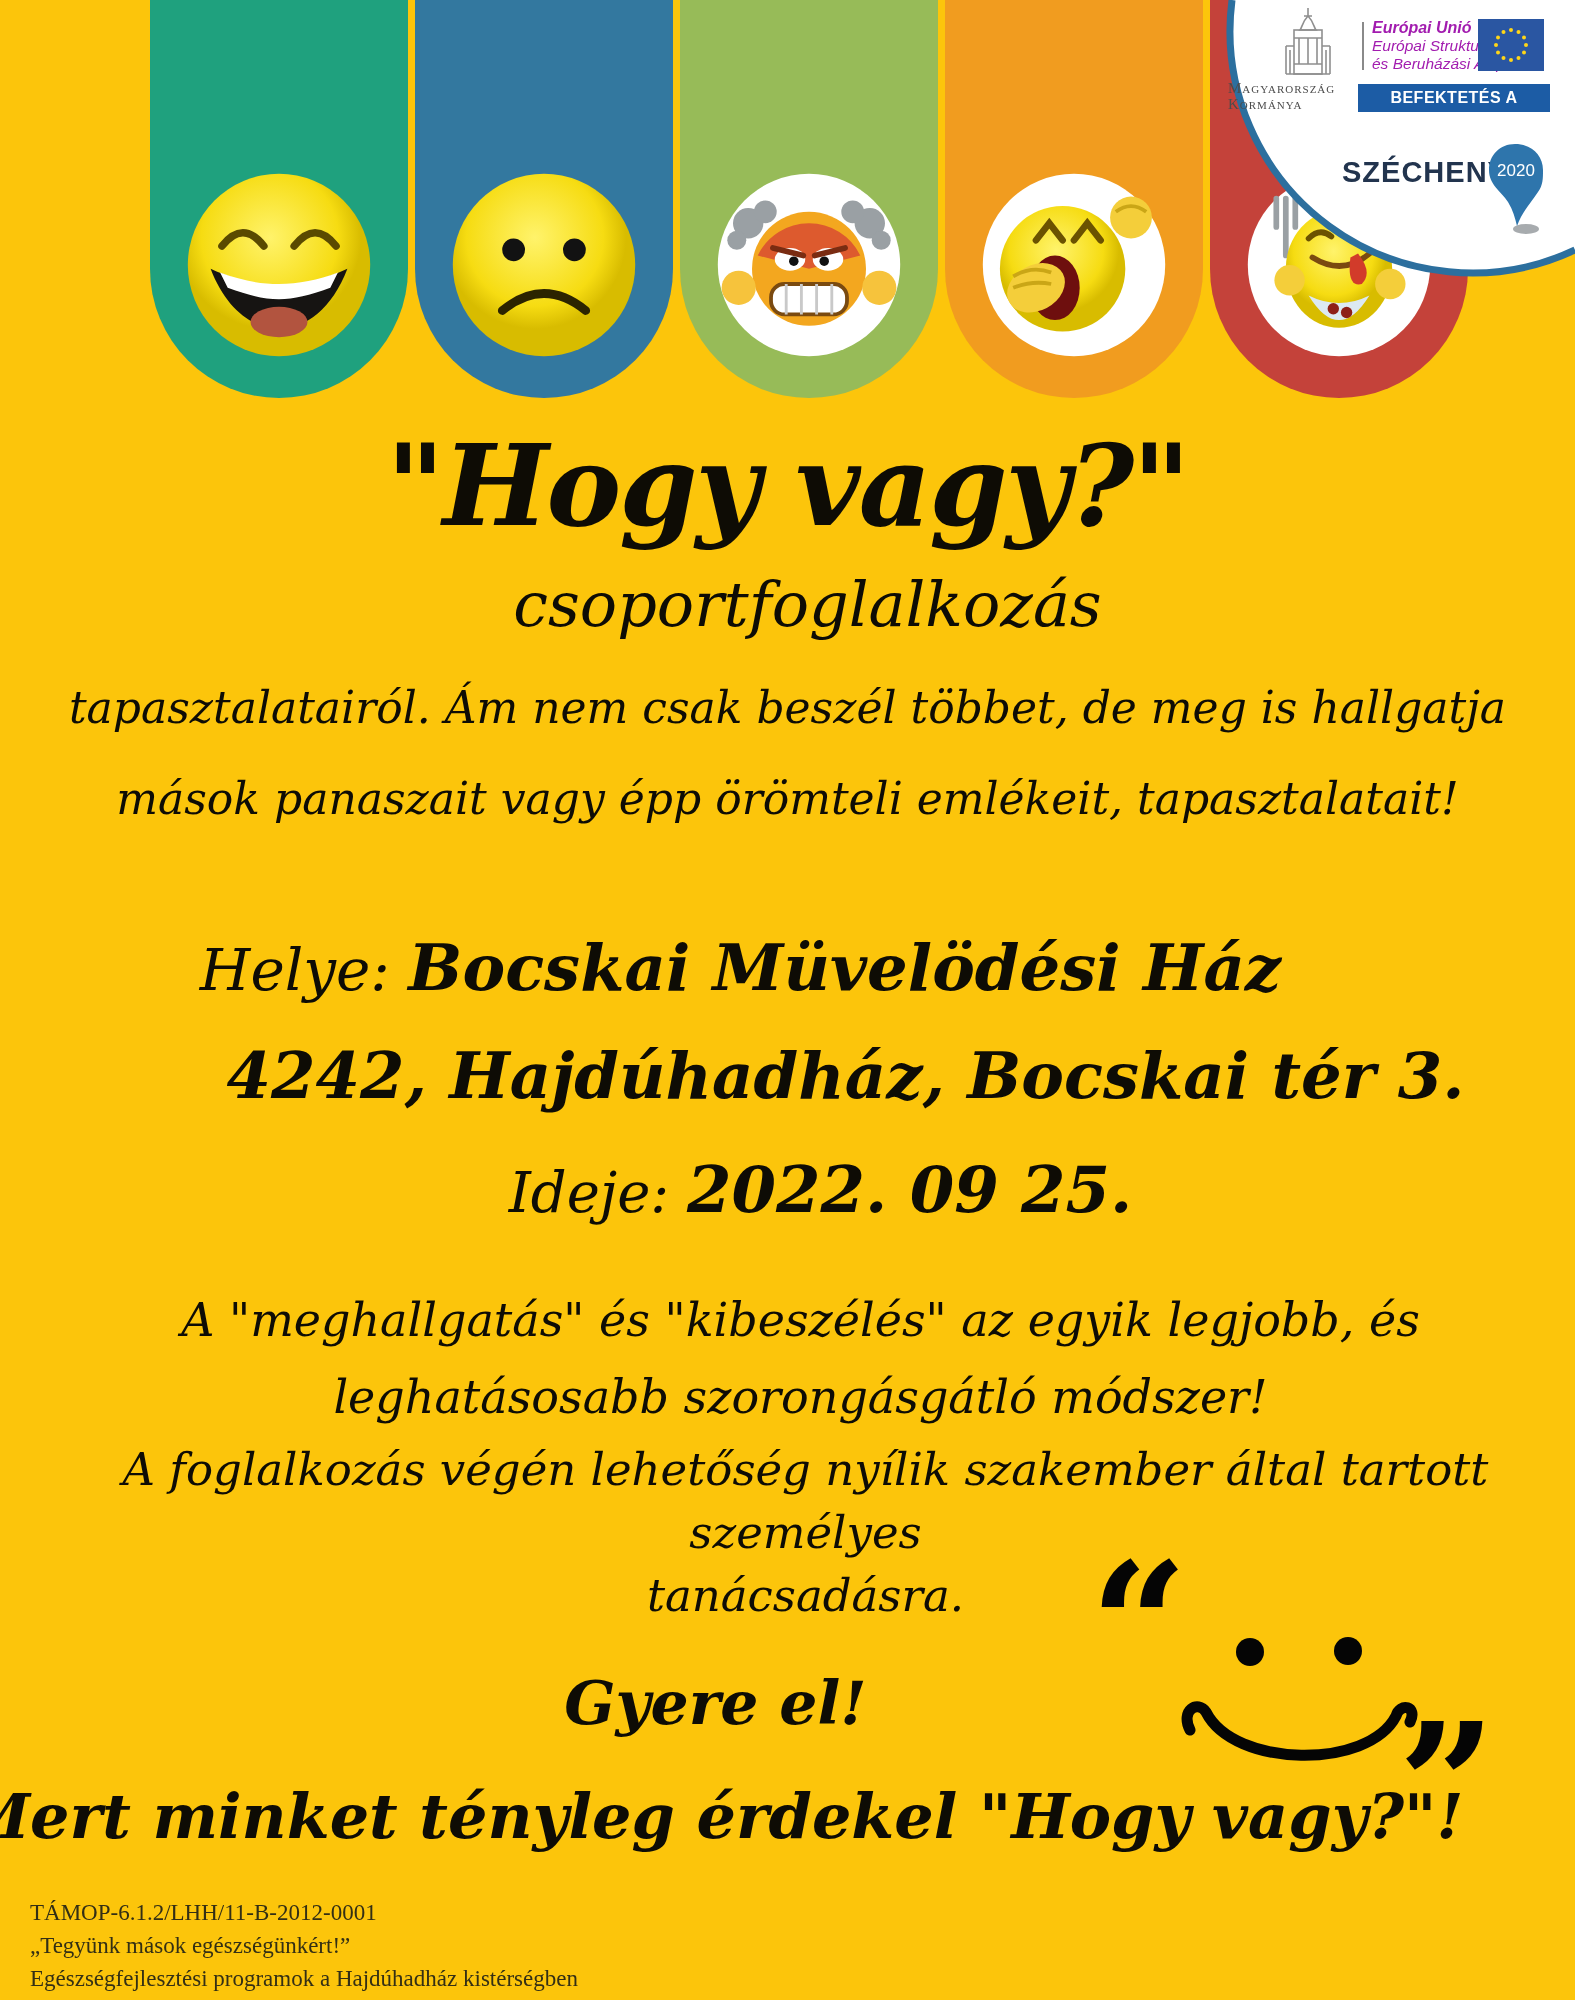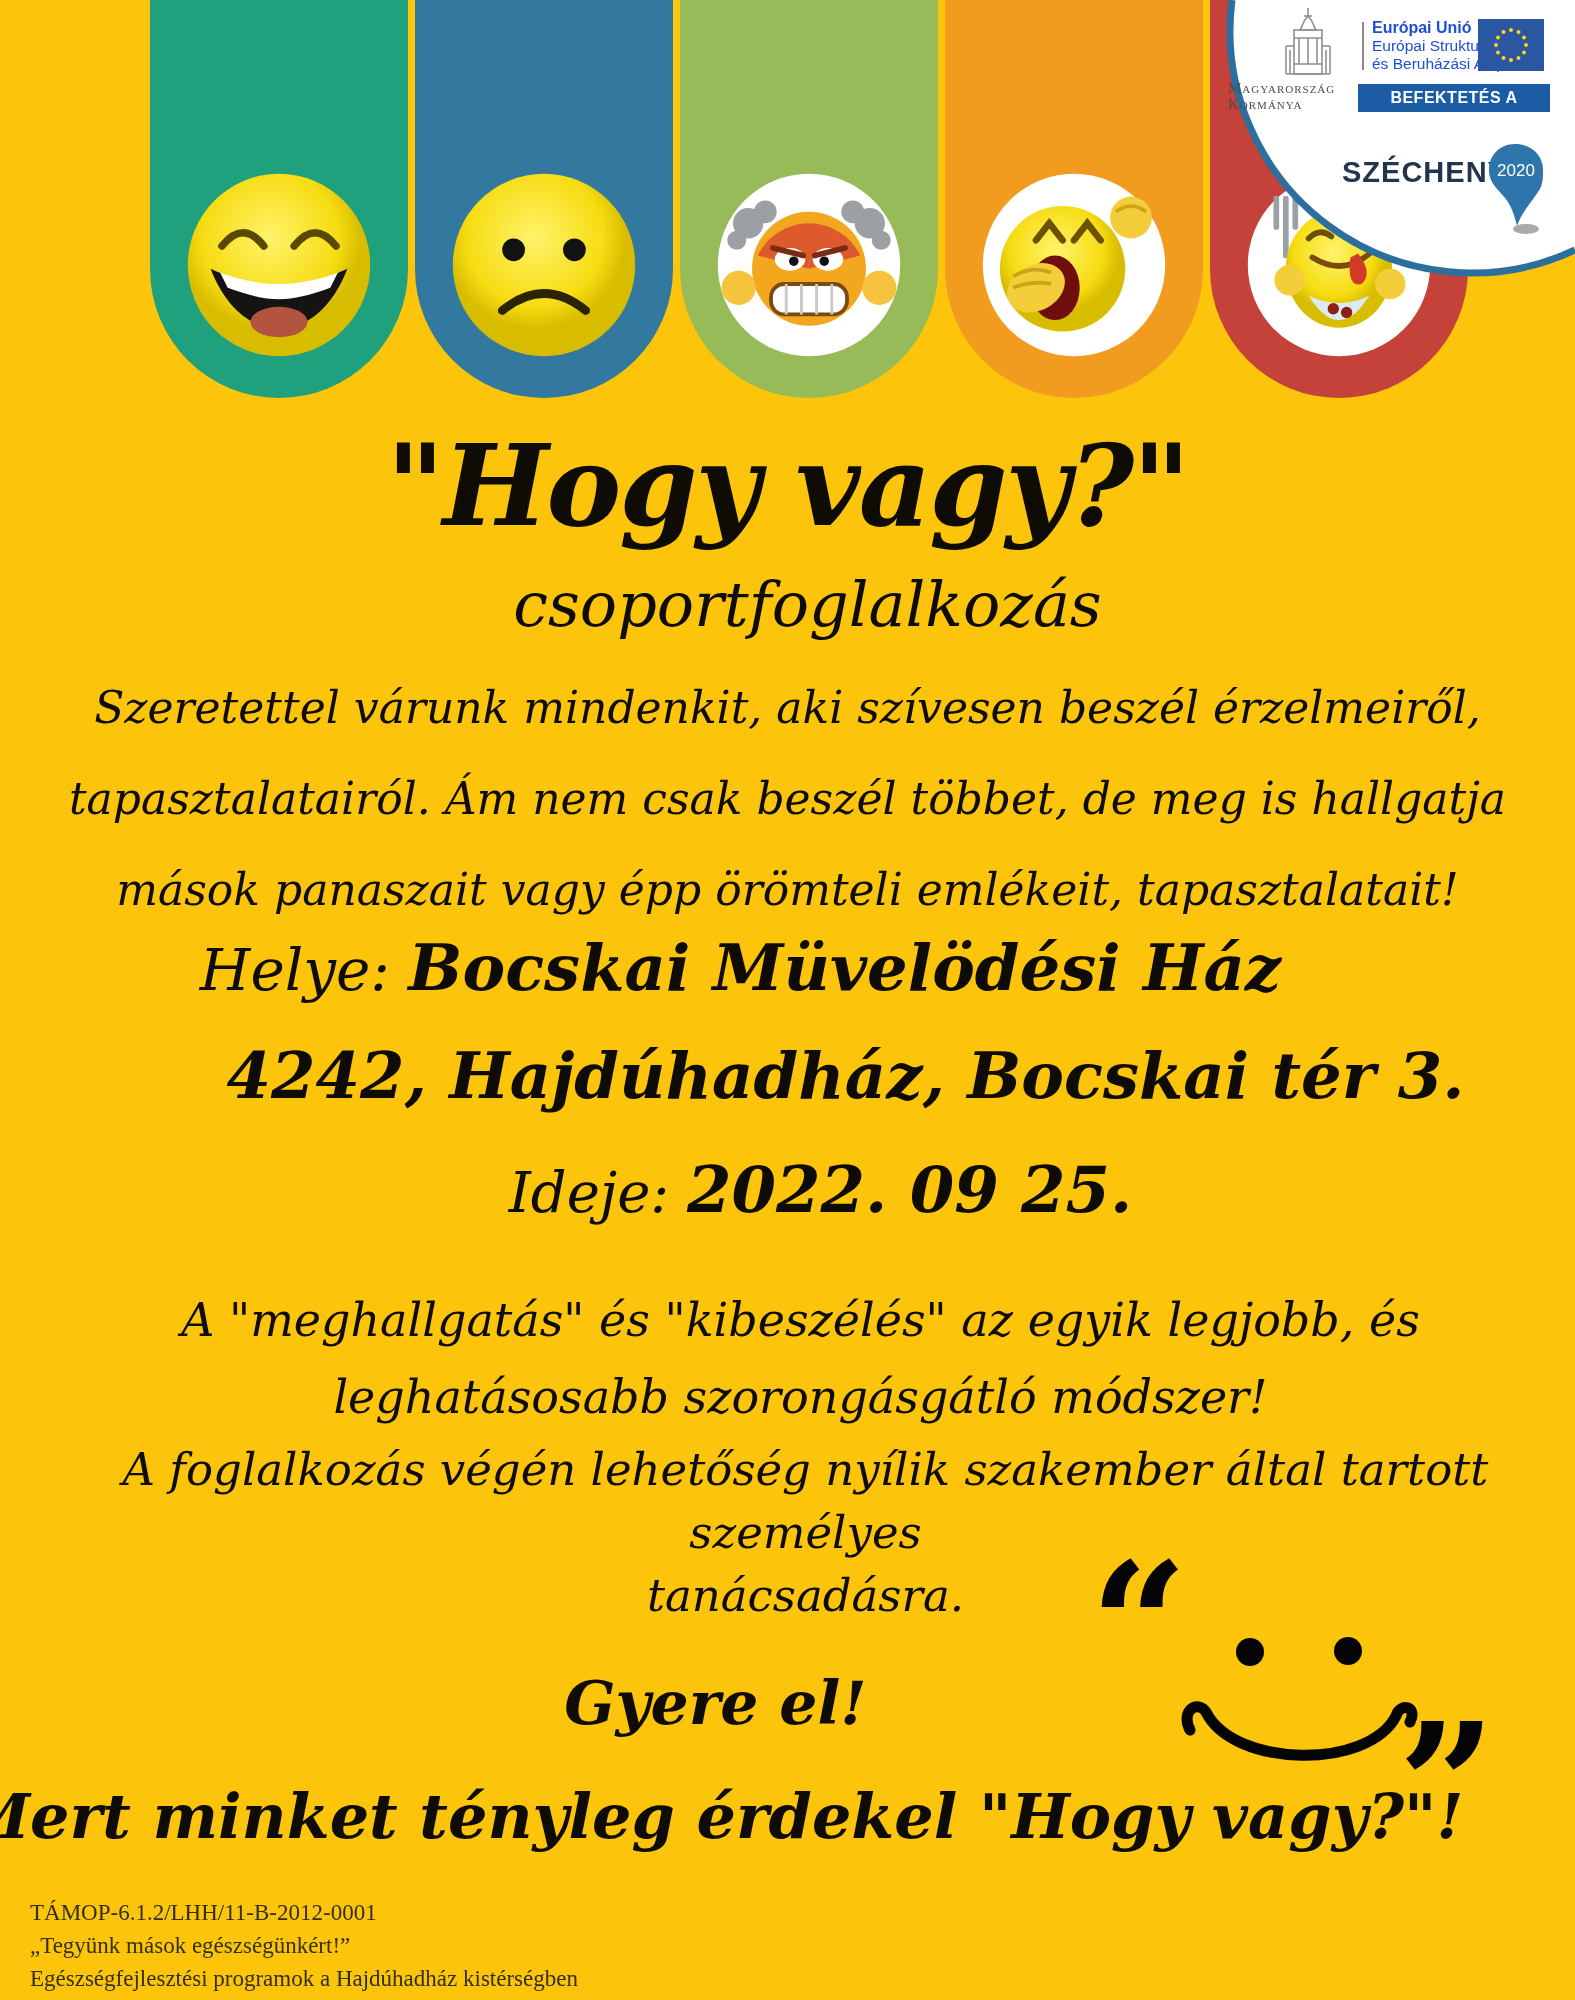--- a/index.html
+++ b/index.html
@@ -4,21 +4,21 @@
 <style>
   html,body{margin:0;padding:0;}
   #page{position:relative;width:1575px;height:2000px;overflow:hidden;font-family:"Liberation Sans",sans-serif;}
   .ribbon{position:absolute;top:0;width:258px;height:398px;border-radius:0 0 129px 129px;z-index:1;}
   .emoji{position:absolute;top:170px;width:190px;height:190px;z-index:2;}
   .corner{position:absolute;left:1185px;top:0;width:390px;height:290px;z-index:3;}
   .logo{position:absolute;z-index:4;}
   .gov-name{left:1228px;top:80px;width:145px;text-align:left;font-family:"Liberation Serif",serif;
     font-variant:small-caps;letter-spacing:1px;font-size:15px;line-height:16px;color:#4c4c4c;}
   .eu-divider{left:1362px;top:22px;width:2px;height:48px;background:#8a8a8a;}
-  .eu-text{left:1372px;top:19px;font-size:15.5px;line-height:18px;color:#1d4ed8;}
+  .eu-text{left:1372px;top:19px;font-size:15.5px;line-height:18px;color:#a21caf;font-style:italic;}
   .eu-text .b{font-weight:bold;font-size:16px;}
   .eu-flag{left:1478px;top:19px;}
   .badge{left:1358px;top:84px;width:192px;height:28px;color:#fff;font-weight:bold;font-size:16px;
     letter-spacing:.5px;text-align:center;line-height:28px;}
   .szech{left:1342px;top:156px;font-size:29px;font-weight:bold;letter-spacing:1px;color:#22344E;}
   .pin{left:1486px;top:142px;}
   .script{font-family:"DejaVu Serif",serif;font-style:italic;color:#0e0c05;}
   .line{position:absolute;width:100%;text-align:center;z-index:5;}
   .title{top:420px;font-size:112px;font-weight:bold;letter-spacing:-2px;}
   .subtitle{top:568px;font-size:62px;padding-left:20px;}
@@ -163,21 +163,20 @@
   <svg class="logo pin" width="62" height="95" viewBox="0 0 62 95">
     <ellipse cx="40" cy="87" rx="13" ry="5" fill="#a7abae"></ellipse>
     <path d="M29,2 C14,2 3,13 3,28 C3,43 15,49 22,60 C27,68 29,76 31,84 C36,70 44,62 52,50 C57,43 57,37 57,28 C57,13 45,2 29,2 Z" fill="#2E75AC"></path>
     <text x="30" y="34" text-anchor="middle" font-size="17" fill="#ffffff" font-family="Liberation Sans, sans-serif">2020</text>
   </svg>
 
   <div class="line script title">"Hogy vagy?"</div>
   <div class="line script subtitle">csoportfoglalkozás</div>
 
   <div class="line script intro">
-    <div>Szeretettel várunk mindenkit, aki szívesen beszél érzelmeiről,</div>
     <div>tapasztalatairól. Ám nem csak beszél többet, de meg is hallgatja</div>
     <div>mások panaszait vagy épp örömteli emlékeit, tapasztalatait!</div>
   </div>
 
   <div class="line script helye">
     <span>Helye:</span>
     <b>Bocskai Müvelödési Ház</b>
   </div>
   <div class="line script addr">4242, Hajdúhadház, Bocskai tér 3.</div>
   <div class="line script ideje">

